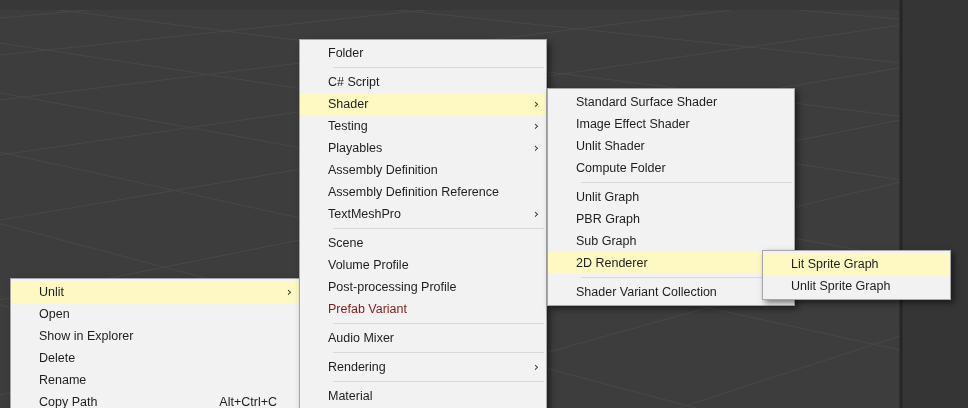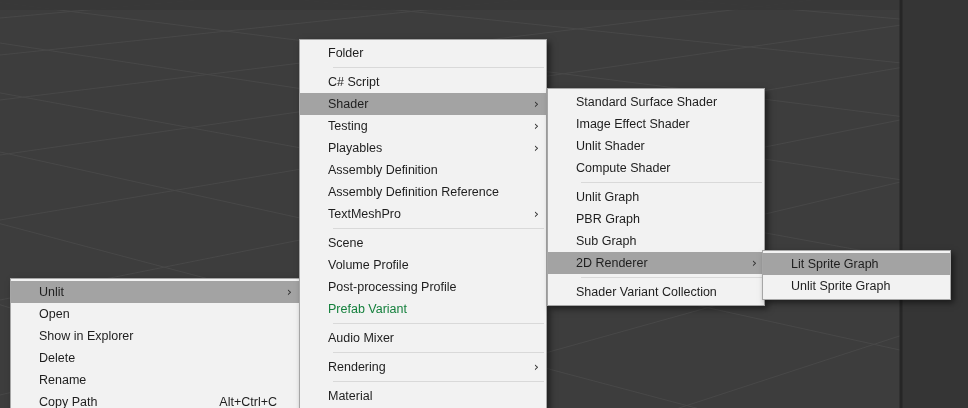--- a/index.html
+++ b/index.html
@@ -21,33 +21,33 @@
     cursor:default;
     user-select:none;
   }
   .mi{
     position:relative;
     height:22px;line-height:22px;
     font-size:12.5px;color:#1e1e1e;
     padding-left:28px;
     white-space:nowrap;
   }
-  .mi.hl{background:#a3a3a3}
-  .mi.dis{color:#15803d}
+  .mi.hl{background:#fef9c3}
+  .mi.dis{color:#7f1d1d}
   .sep{border-top:1px solid #d9d9d9;margin:3px 2px 3px 33px;height:0}
   .arrow{
     position:absolute;right:7px;top:0;
     line-height:22px;font-size:13px;color:#333;
     font-family:"DejaVu Sans",sans-serif;
   }
   .sc{position:absolute;right:22px;top:0;line-height:22px;font-size:12.5px}
 
   #m-context{left:10px;top:278px;width:290px}
   #m-create{left:299px;top:39px;width:248px}
-  #m-shader{left:547px;top:88px;width:218px}
+  #m-shader{left:547px;top:88px;width:248px}
   #m-2d{left:762px;top:250px;width:189px}
 </style>
 </head>
 <body>
 
 <svg id="scene" viewBox="0 0 968 408" xmlns="http://www.w3.org/2000/svg" preserveAspectRatio="none">
   <rect x="0" y="0" width="968" height="408" fill="#3d3d3d"></rect>
   <g stroke="#4a4a4a" stroke-width="1" opacity="0.85">
 
     <line x1="0" y1="18" x2="968" y2="-70.6"></line>
@@ -101,21 +101,21 @@
     <div class="mi"><span class="lbl">Audio Mixer</span></div>
     <div class="sep"></div>
     <div class="mi"><span class="lbl">Rendering</span><span class="arrow">›</span></div>
     <div class="sep"></div>
     <div class="mi"><span class="lbl">Material</span></div>
   </div>
 <div class="menu" id="m-shader">
     <div class="mi"><span class="lbl">Standard Surface Shader</span></div>
     <div class="mi"><span class="lbl">Image Effect Shader</span></div>
     <div class="mi"><span class="lbl">Unlit Shader</span></div>
-    <div class="mi"><span class="lbl">Compute Shader</span></div>
+    <div class="mi"><span class="lbl">Compute Folder</span></div>
     <div class="sep"></div>
     <div class="mi"><span class="lbl">Unlit Graph</span></div>
     <div class="mi"><span class="lbl">PBR Graph</span></div>
     <div class="mi"><span class="lbl">Sub Graph</span></div>
     <div class="mi hl"><span class="lbl">2D Renderer</span><span class="arrow">›</span></div>
     <div class="sep"></div>
     <div class="mi"><span class="lbl">Shader Variant Collection</span></div>
   </div>
 <div class="menu" id="m-2d">
     <div class="mi hl"><span class="lbl">Lit Sprite Graph</span></div>

